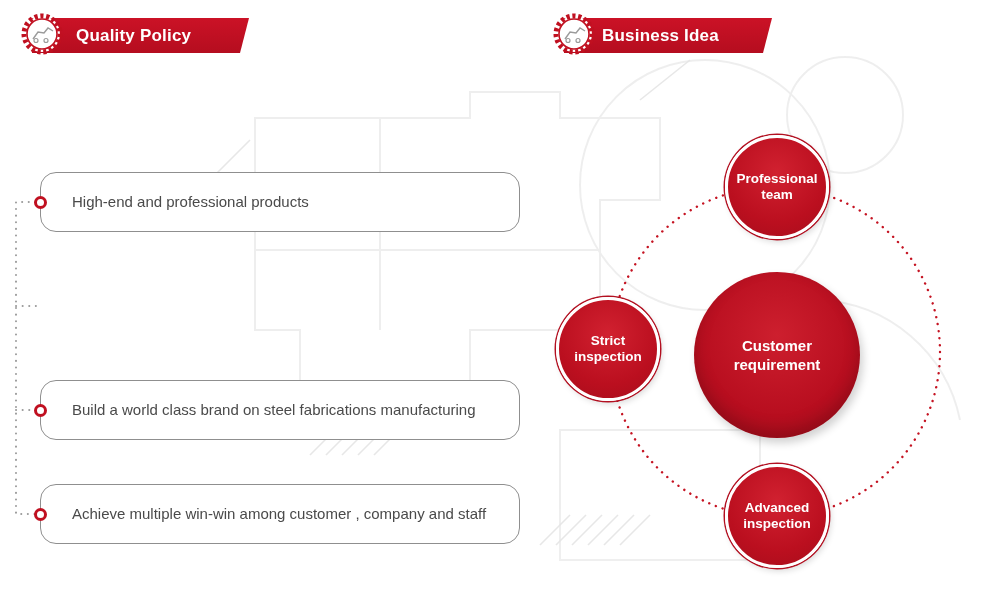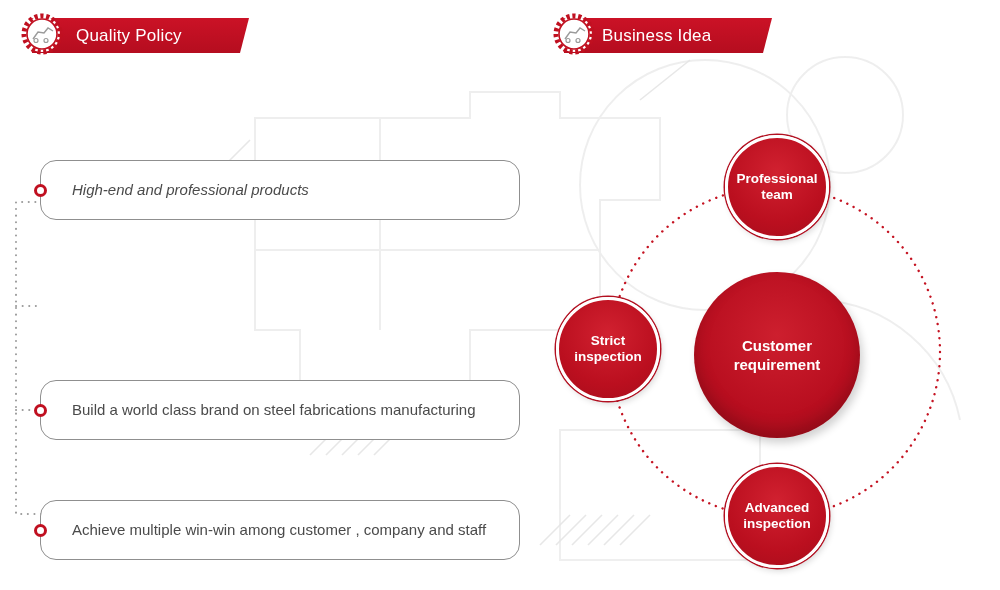--- a/index.html
+++ b/index.html
@@ -8,21 +8,21 @@
 
   
   .bg-sketch{position:absolute;left:0;top:0;z-index:0;}
 
   
   .ribbon{
     position:absolute;top:18px;height:35px;
     background:linear-gradient(180deg,#cb1226 0%,#b50d1f 100%);
     clip-path:polygon(0 0,100% 0,calc(100% - 9px) 100%,0 100%);
     display:flex;align-items:center;
-    color:#ffffff;font-size:17px;font-weight:normal;letter-spacing:.2px;
+    color:#ffffff;font-size:17px;font-weight:bold;letter-spacing:.2px;
     filter:drop-shadow(2px 2px 2px rgba(0,0,0,.28));
     z-index:2;
   }
   .ribbon span{white-space:nowrap;}
   .gear-badge{position:absolute;top:11px;width:46px;height:46px;z-index:3;}
 
   
   .policy-item{
     position:absolute;left:40px;width:480px;height:60px;
     background:#ffffff;border:1px solid #8f8f8f;border-radius:16px;
@@ -96,29 +96,29 @@
   </div>
 
   <svg class="connector-svg" width="1000" height="590" viewBox="0 0 1000 590">
     <g stroke="#9a9a9a" stroke-width="2" stroke-linecap="round" stroke-dasharray="0.1 6.5" fill="none">
       <path d="M42 202 H16 V514 H42"></path>
       <path d="M16 306 H42"></path>
       <path d="M16 410 H42"></path>
     </g>
   </svg>
 
-  <div class="policy-item" style="top:160px;font-style:italic;">
+  <div class="policy-item" style="top:172px;">
     <span class="bullet"></span>
     <span class="txt">High-end and professional products</span>
   </div>
   <div class="policy-item" style="top:380px;">
     <span class="bullet"></span>
     <span class="txt">Build a world class brand on steel fabrications manufacturing</span>
   </div>
-  <div class="policy-item" style="top:484px;margin-top:16px;">
+  <div class="policy-item" style="top:484px;">
     <span class="bullet"></span>
     <span class="txt">Achieve multiple win-win among customer , company and staff</span>
   </div>
 
   <div class="ribbon" style="left:564px;width:170px;padding-left:38px;">
     <span>Business Idea</span>
   </div>
   <div class="gear-badge" style="left:551px;">
     <svg width="46" height="46" viewBox="0 0 46 46">
       <circle cx="23" cy="23" r="18" fill="#ffffff" stroke="#c01020" stroke-width="5" stroke-dasharray="3.2 2.7"></circle>

